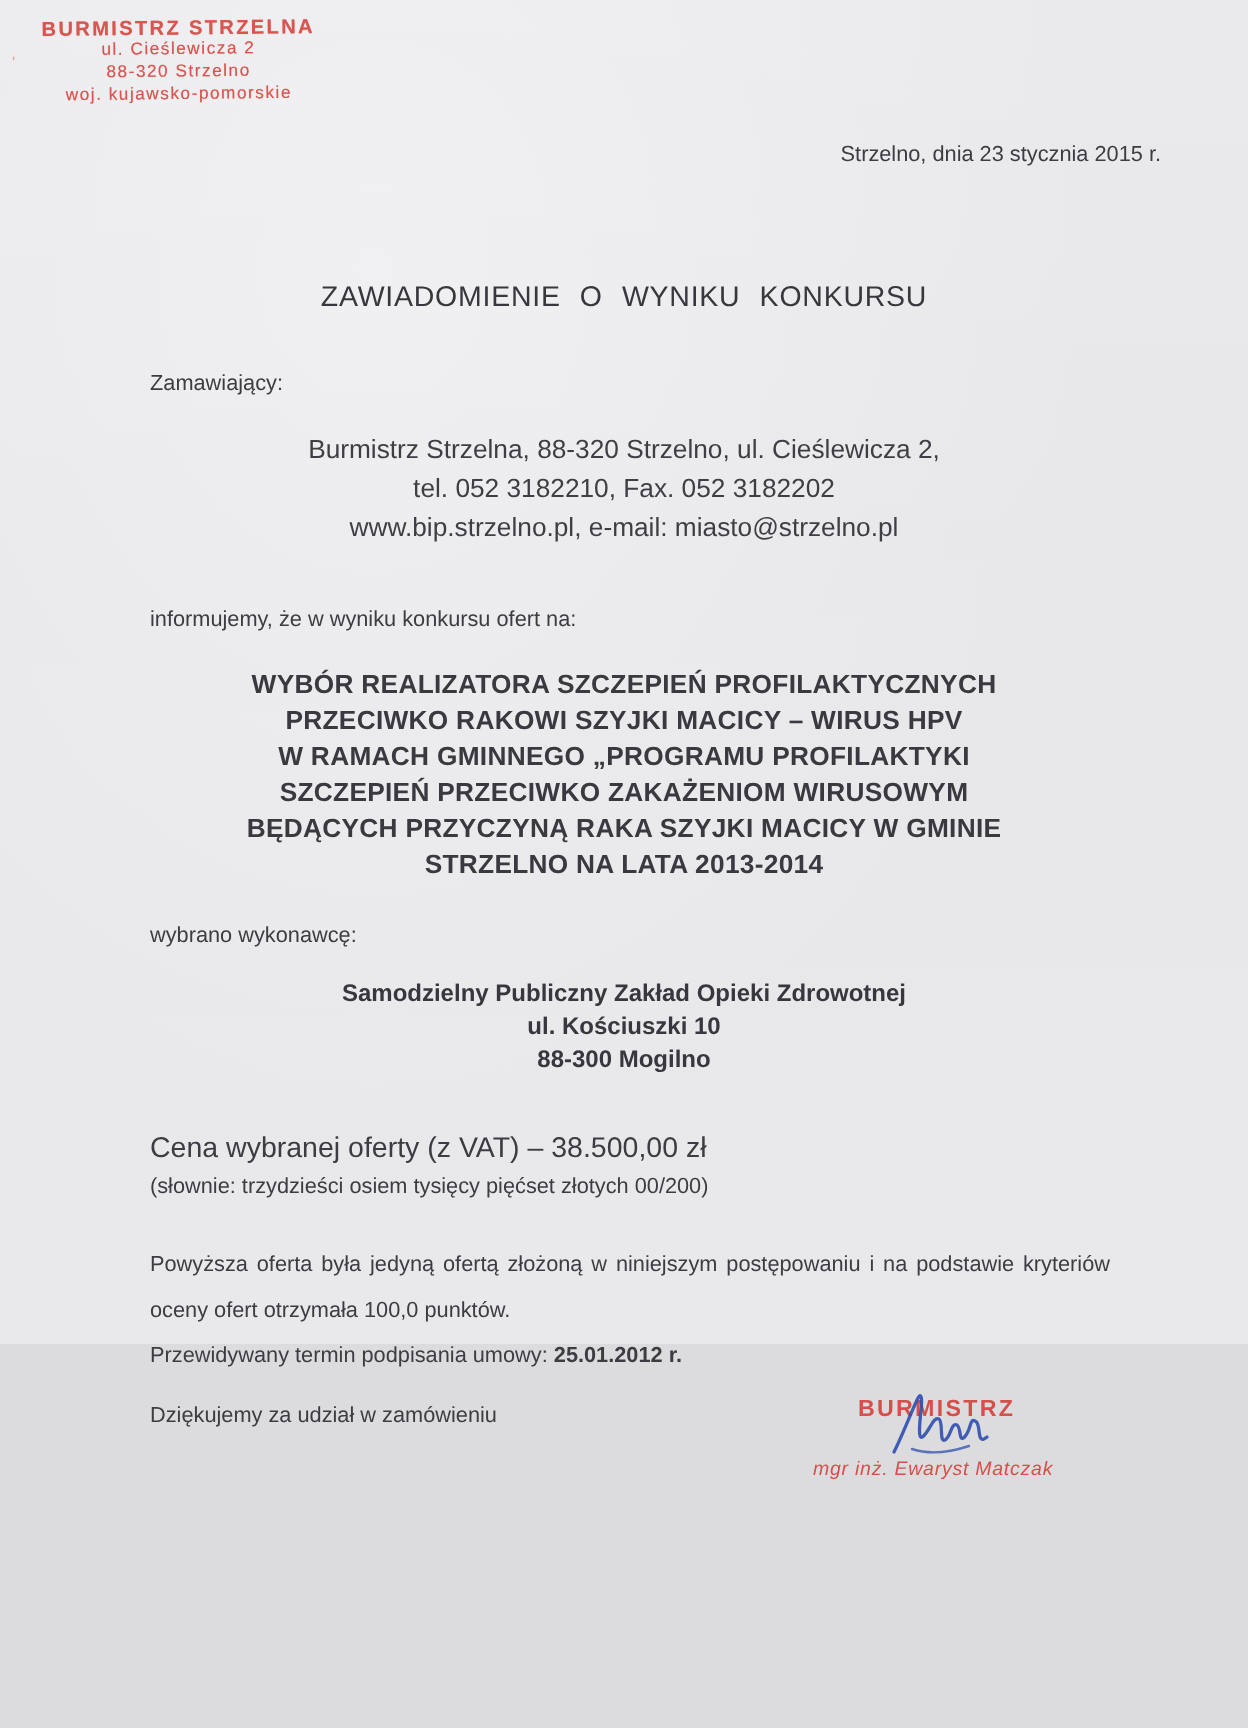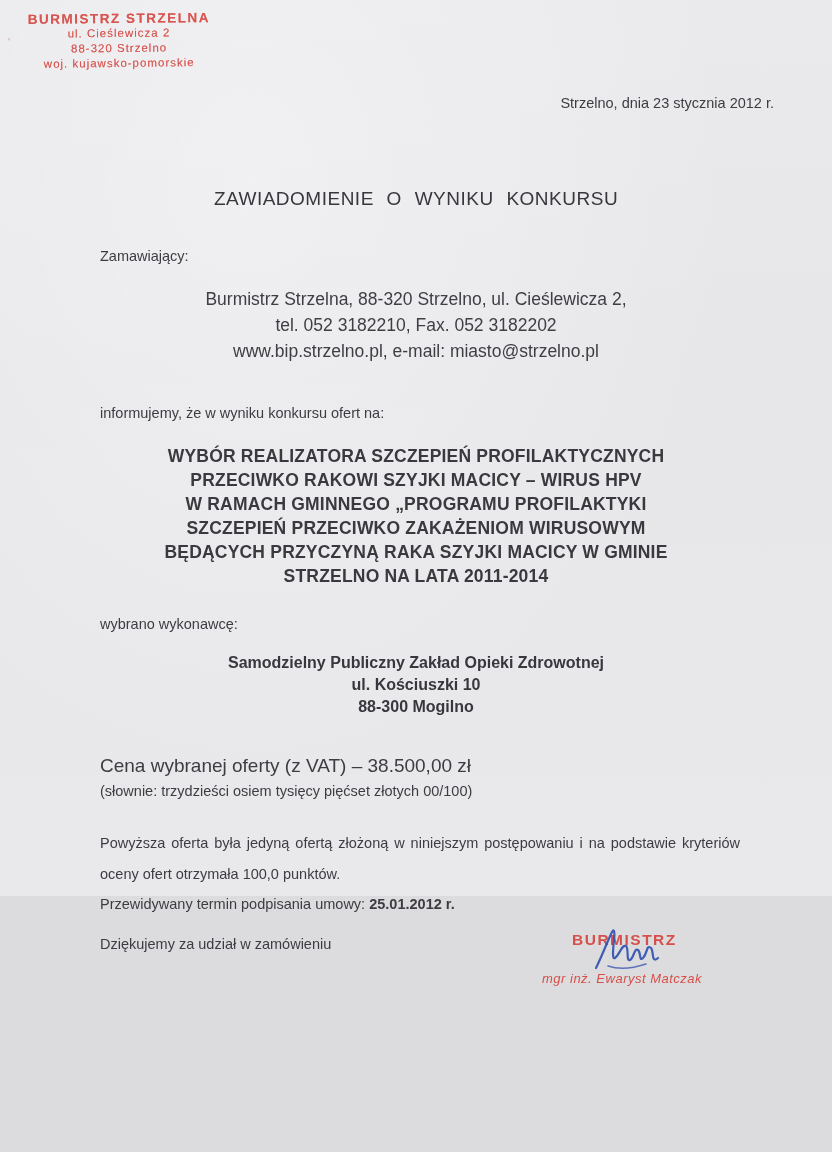--- a/index.html
+++ b/index.html
@@ -123,51 +123,51 @@
 <div class="page">
 
   <div class="abs stamp">
     <div class="s1">BURMISTRZ STRZELNA</div>
     <div class="s2">ul. Cieślewicza 2</div>
     <div class="s3">88-320 Strzelno</div>
     <div class="s4">woj. kujawsko-pomorskie</div>
   </div>
   <div class="abs stamp-artifact">'</div>
 
-  <div class="abs dateline">Strzelno, dnia 23 stycznia 2012 r.</div>
+  <div class="abs dateline">Strzelno, dnia 23 stycznia 2015 r.</div>
 
   <div class="abs doc-title">ZAWIADOMIENIE O WYNIKU KONKURSU</div>
 
   <div class="abs label-line lbl-purchaser">Zamawiający:</div>
   <div class="abs purchaser-block">
     <div>Burmistrz Strzelna, 88-320 Strzelno, ul. Cieślewicza 2,</div>
     <div>tel. 052 3182210, Fax. 052 3182202</div>
     <div>www.bip.strzelno.pl, e-mail: miasto@strzelno.pl</div>
   </div>
 
   <div class="abs label-line lbl-inform">informujemy, że w wyniku konkursu ofert na:</div>
 
   <div class="abs subject-block">
     <div>WYBÓR REALIZATORA SZCZEPIEŃ PROFILAKTYCZNYCH</div>
     <div>PRZECIWKO RAKOWI SZYJKI MACICY – WIRUS HPV</div>
     <div>W RAMACH GMINNEGO „PROGRAMU PROFILAKTYKI</div>
     <div>SZCZEPIEŃ PRZECIWKO ZAKAŻENIOM WIRUSOWYM</div>
     <div>BĘDĄCYCH PRZYCZYNĄ RAKA SZYJKI MACICY W GMINIE</div>
-    <div>STRZELNO NA LATA 2011-2014</div>
+    <div>STRZELNO NA LATA 2013-2014</div>
   </div>
 
   <div class="abs label-line lbl-contractor">wybrano wykonawcę:</div>
   <div class="abs contractor-block">
     <div>Samodzielny Publiczny Zakład Opieki Zdrowotnej</div>
     <div>ul. Kościuszki 10</div>
     <div>88-300 Mogilno</div>
   </div>
 
   <div class="abs price-line">Cena wybranej oferty (z VAT) – 38.500,00 zł</div>
-  <div class="abs price-words">(słownie: trzydzieści osiem tysięcy pięćset złotych 00/100)</div>
+  <div class="abs price-words">(słownie: trzydzieści osiem tysięcy pięćset złotych 00/200)</div>
 
   <div class="abs evaluation">Powyższa oferta była jedyną ofertą złożoną w niniejszym postępowaniu i na podstawie kryteriów oceny ofert otrzymała 100,0 punktów.</div>
 
   <div class="abs contract-line">
     <span>Przewidywany termin podpisania umowy:</span>
     <span class="date">25.01.2012 r.</span>
   </div>
 
   <div class="abs thanks-line">Dziękujemy za udział w zamówieniu</div>
 

